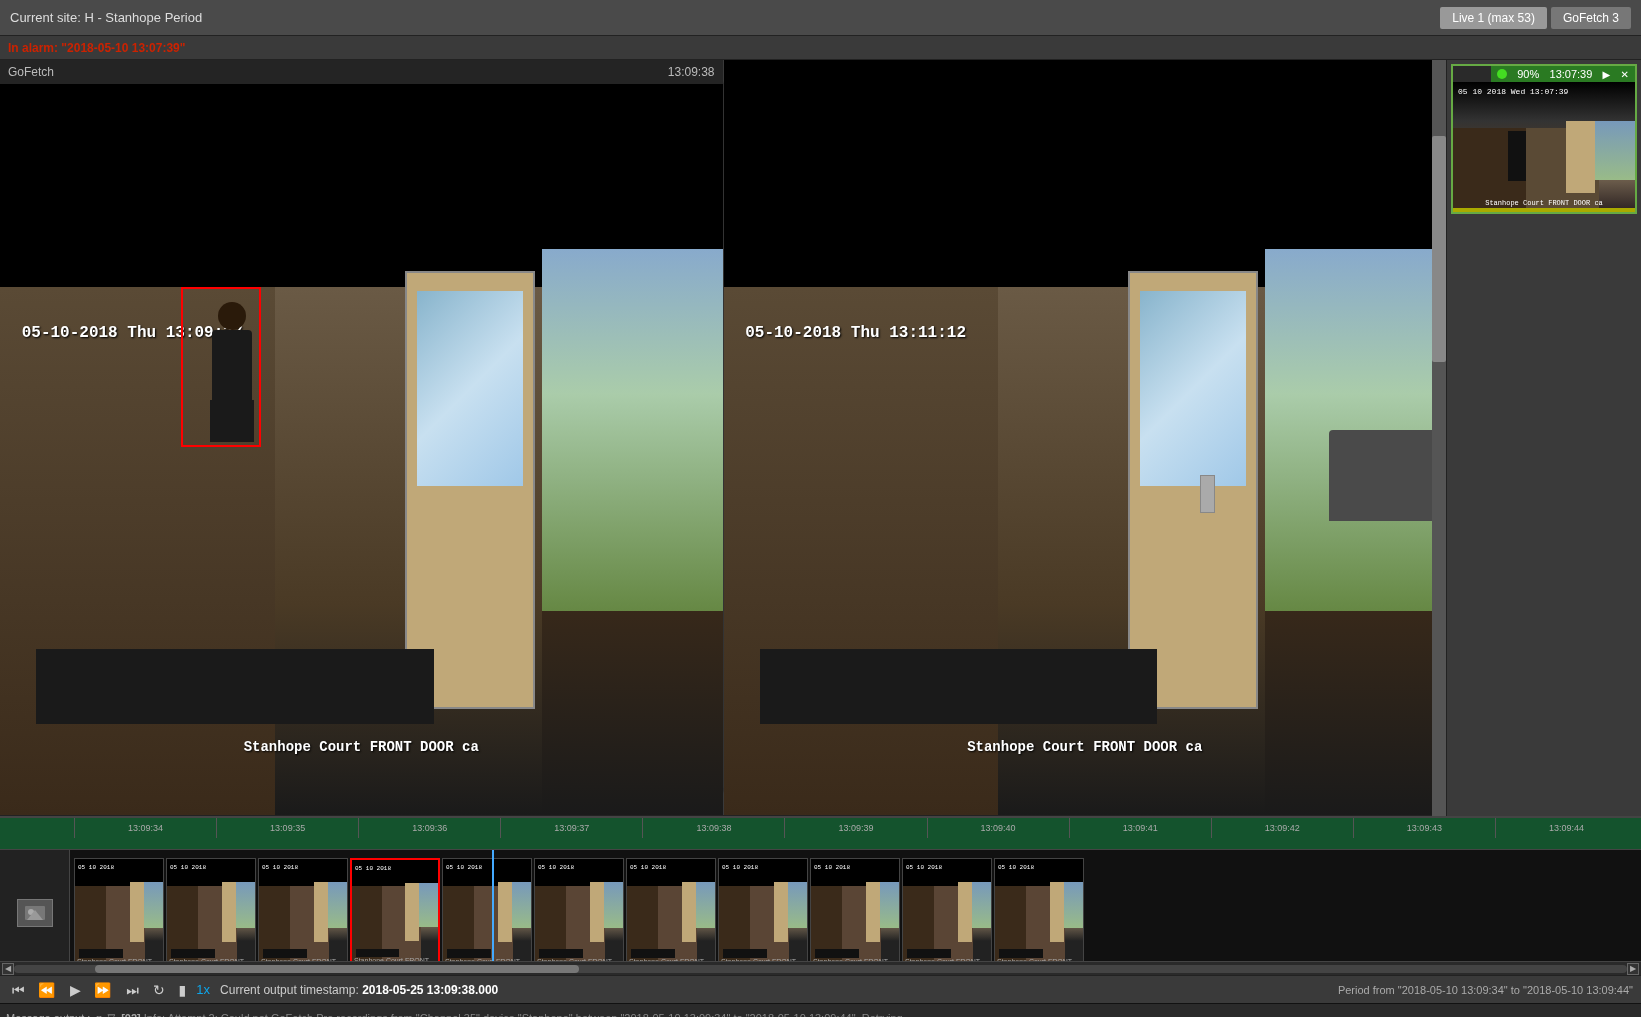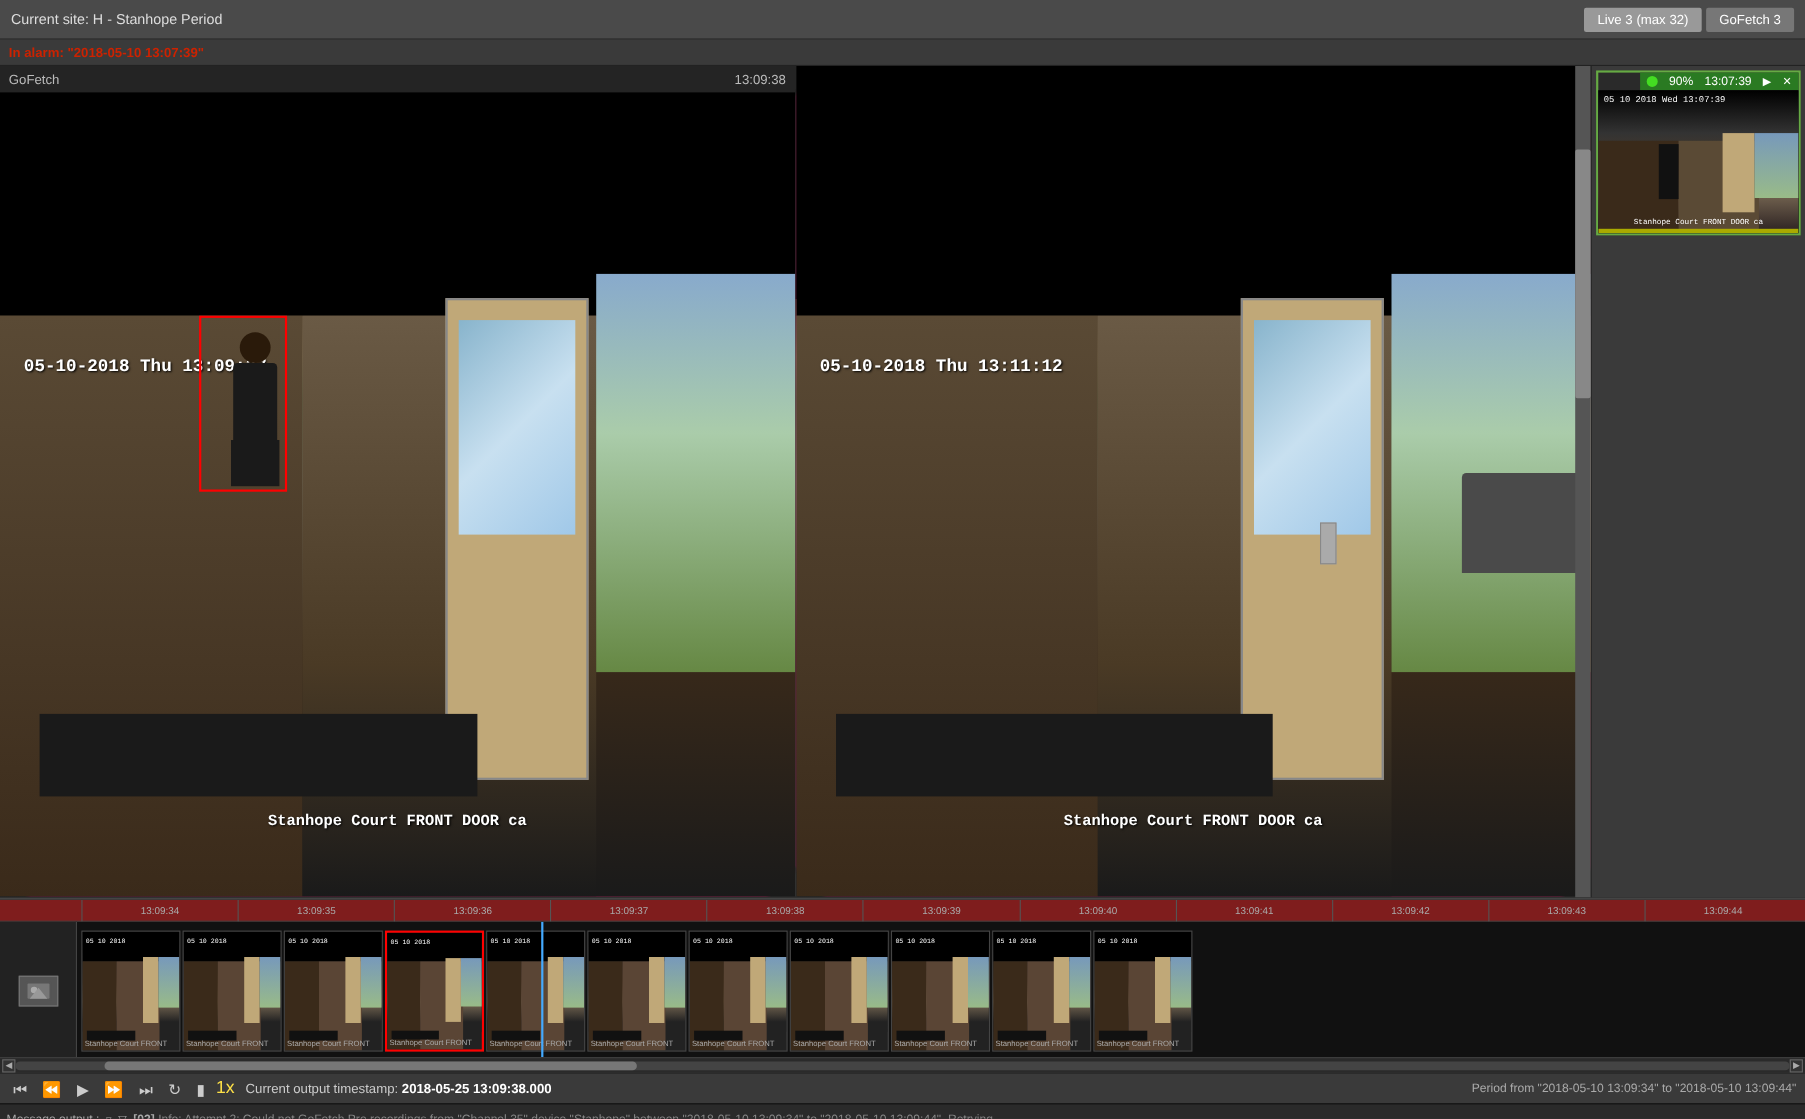--- a/index.html
+++ b/index.html
@@ -71,21 +71,21 @@
 
     
     #video-panels {
       display: flex;
       flex: 1;
       border-bottom: 1px solid #222;
     }
 
     .video-panel {
       flex: 1;
-      background: #be185d;
+      background: #000000;
       position: relative;
       border-right: 1px solid #333;
       border-radius: 28px;
     }
 
     .video-panel .panel-header {
       position: absolute;
       top: 0;
       left: 0;
       right: 0;
@@ -247,22 +247,22 @@
     
     #timeline-area {
       height: 145px;
       background: #1a1a1a;
       border-top: 2px solid #444;
       position: relative;
       overflow: hidden;
     }
 
     #timeline-header {
-      height: 20px;
-      background: #7f1d1d;
+      height: 32px;
+      background: #14532d;
       display: flex;
       align-items: center;
       padding: 0 4px;
       font-size: 10px;
       color: #999;
       border-bottom: 1px solid #444;
       position: relative;
     }
 
     .timeline-tick-container {
@@ -401,22 +401,22 @@
     .ctrl-btn {
       background: none;
       border: none;
       color: #ccc;
       font-size: 14px;
       cursor: pointer;
       padding: 2px 4px;
       line-height: 1;
     }
     .speed-indicator {
-      color: #fde047;
-      font-size: 16px;
+      color: #0ea5e9;
+      font-size: 13px;
       margin-right: 4px;
     }
     .frame-timestamp {
       color: #ccc;
       font-size: 12px;
     }
     .frame-timestamp strong {
       color: #fff;
     }
     .period-text {
@@ -451,21 +451,21 @@
     .msg-text strong {
       color: #aaa;
     }
   </style>
 </head>
 <body>
 
 <div id="top-bar">
   <span class="site-label">Current site:  H - Stanhope Period</span>
   <div class="top-buttons">
-    <button class="top-btn live">Live 3 (max 32)</button>
+    <button class="top-btn live">Live 1 (max 53)</button>
     <button class="top-btn gofetch">GoFetch 3</button>
   </div>
 </div>
 
 <div id="alarm-bar">
   <span class="alarm-text">In alarm: "2018-05-10 13:07:39"</span>
 </div>
 
 <div id="main-area">
 

